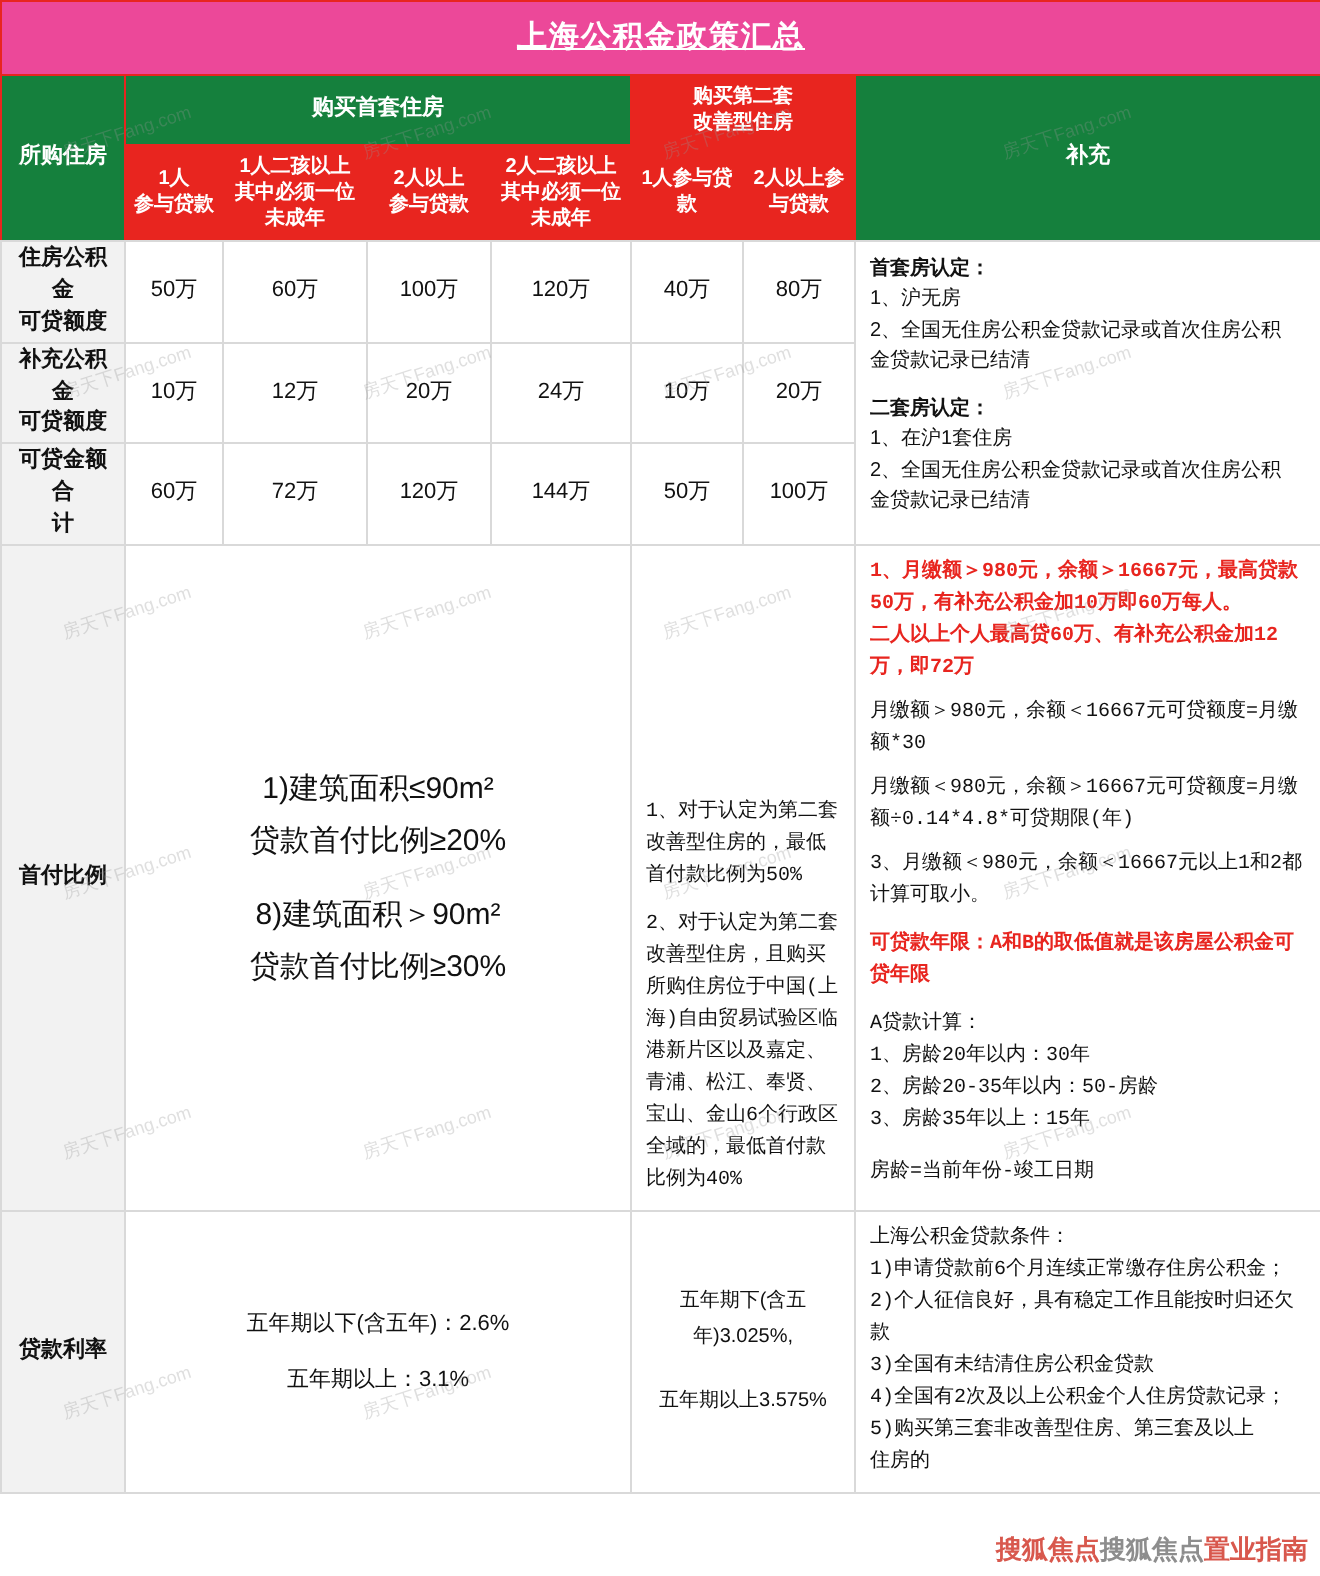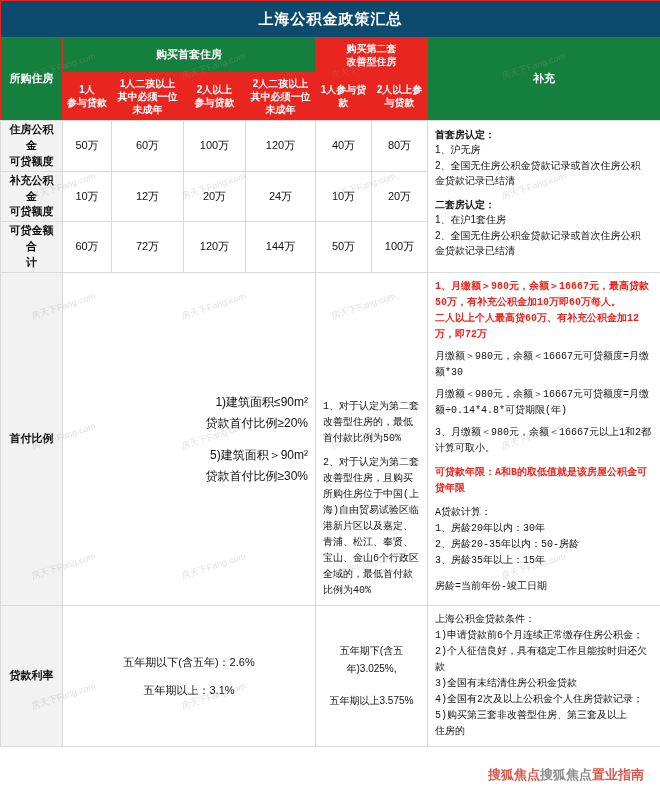--- a/index.html
+++ b/index.html
@@ -7,41 +7,41 @@
     width:660px;height:788px;
     background:#ffffff;
     font-family:"Liberation Sans","DejaVu Sans",sans-serif;
     color:#111;
     overflow:hidden;
   }
   .sheet{position:relative;width:660px;height:788px;box-sizing:border-box;}
   table{border-collapse:collapse;width:660px;table-layout:fixed;}
   td,th{border:1px solid #d9d9d9;vertical-align:middle;padding:1px 4px;font-size:10px;line-height:1.45;}
   .title-row td{
-    background:#0c4a6e;color:#fff;text-align:center;
-    font-size:15px;font-weight:bold;letter-spacing:1px;padding:7px 0;border:1px solid #e8251f;
+    background:#ec4899;color:#fff;text-align:center;
+    font-size:15px;font-weight:bold;letter-spacing:1px;padding:7px 0;border:1px solid #e8251f;text-decoration:underline;
   }
   .hdr{background:#15803d;color:#fff;text-align:center;font-weight:bold;font-size:11px;padding:6px 2px;border:1px solid #e8251f;}
   .hdr-sm{background:#e8251f;color:#fff;text-align:center;font-weight:bold;font-size:10px;padding:4px 2px;border:1px solid #e8251f;line-height:1.3;}
   .rowlabel{background:#f2f2f2;font-weight:bold;text-align:center;font-size:11px;}
   .cellc{text-align:center;font-size:11px;background:#fff;}
   .note{font-size:10px;line-height:1.55;background:#fff;vertical-align:top;padding:6px 7px;}
   .note .hd{font-weight:bold;}
   .redb{color:#e8251f;font-weight:bold;}
   .bigcell{vertical-align:top;font-size:10px;line-height:1.6;padding:6px 7px;font-family:Liberation Mono, monospace;}
-  .midcell{vertical-align:middle;text-align:right;font-size:12px;line-height:1.7;padding:6px 7px;}
+  .midcell{vertical-align:middle;text-align:center;font-size:15px;line-height:1.7;padding:6px 7px;}
   .ratecell{text-align:center;font-size:11px;line-height:2.6;margin-left:11px;}
   .ratecell2{text-align:center;font-size:10px;line-height:1.8;}
   .tall{height:260px;}
   .wm{
     position:absolute;color:rgba(150,150,150,.30);font-size:9px;
     transform:rotate(-18deg);pointer-events:none;white-space:nowrap;
   }
   .wm-big{
-    position:absolute;right:16px;bottom:4px;color:#d23b2e;font-size:13px;font-weight:bold;
+    position:absolute;right:6px;bottom:4px;color:#d23b2e;font-size:13px;font-weight:bold;
     opacity:.85;white-space:nowrap;
   }
   .wm-big .g{color:#7a7a7a;}
 </style>
 </head>
 <body>
 
 <div class="sheet">
   <table>
     <colgroup>
@@ -126,21 +126,21 @@
       <td class="cellc">50万</td>
       <td class="cellc">100万</td>
     </tr>
 
     <tr class="tall">
       <td class="rowlabel">首付比例</td>
       <td class="midcell" colspan="4">
         <div>1)建筑面积≤90m²</div>
         <div>贷款首付比例≥20%</div>
         <div style="height:12px"></div>
-        <div>5)建筑面积＞90m²</div>
+        <div>8)建筑面积＞90m²</div>
         <div>贷款首付比例≥30%</div>
       </td>
       <td class="bigcell" colspan="2">
         <div style="height:120px"></div>
         <div>1、对于认定为第二套改善型住房的，最低首付款比例为50%</div>
         <div style="height:8px"></div>
         <div>2、对于认定为第二套改善型住房，且购买所购住房位于中国(上海)自由贸易试验区临港新片区以及嘉定、青浦、松江、奉贤、宝山、金山6个行政区全域的，最低首付款比例为40%</div>
       </td>
       <td class="bigcell">
         <div class="redb">1、月缴额＞980元，余额＞16667元，最高贷款50万，有补充公积金加10万即60万每人。</div>

